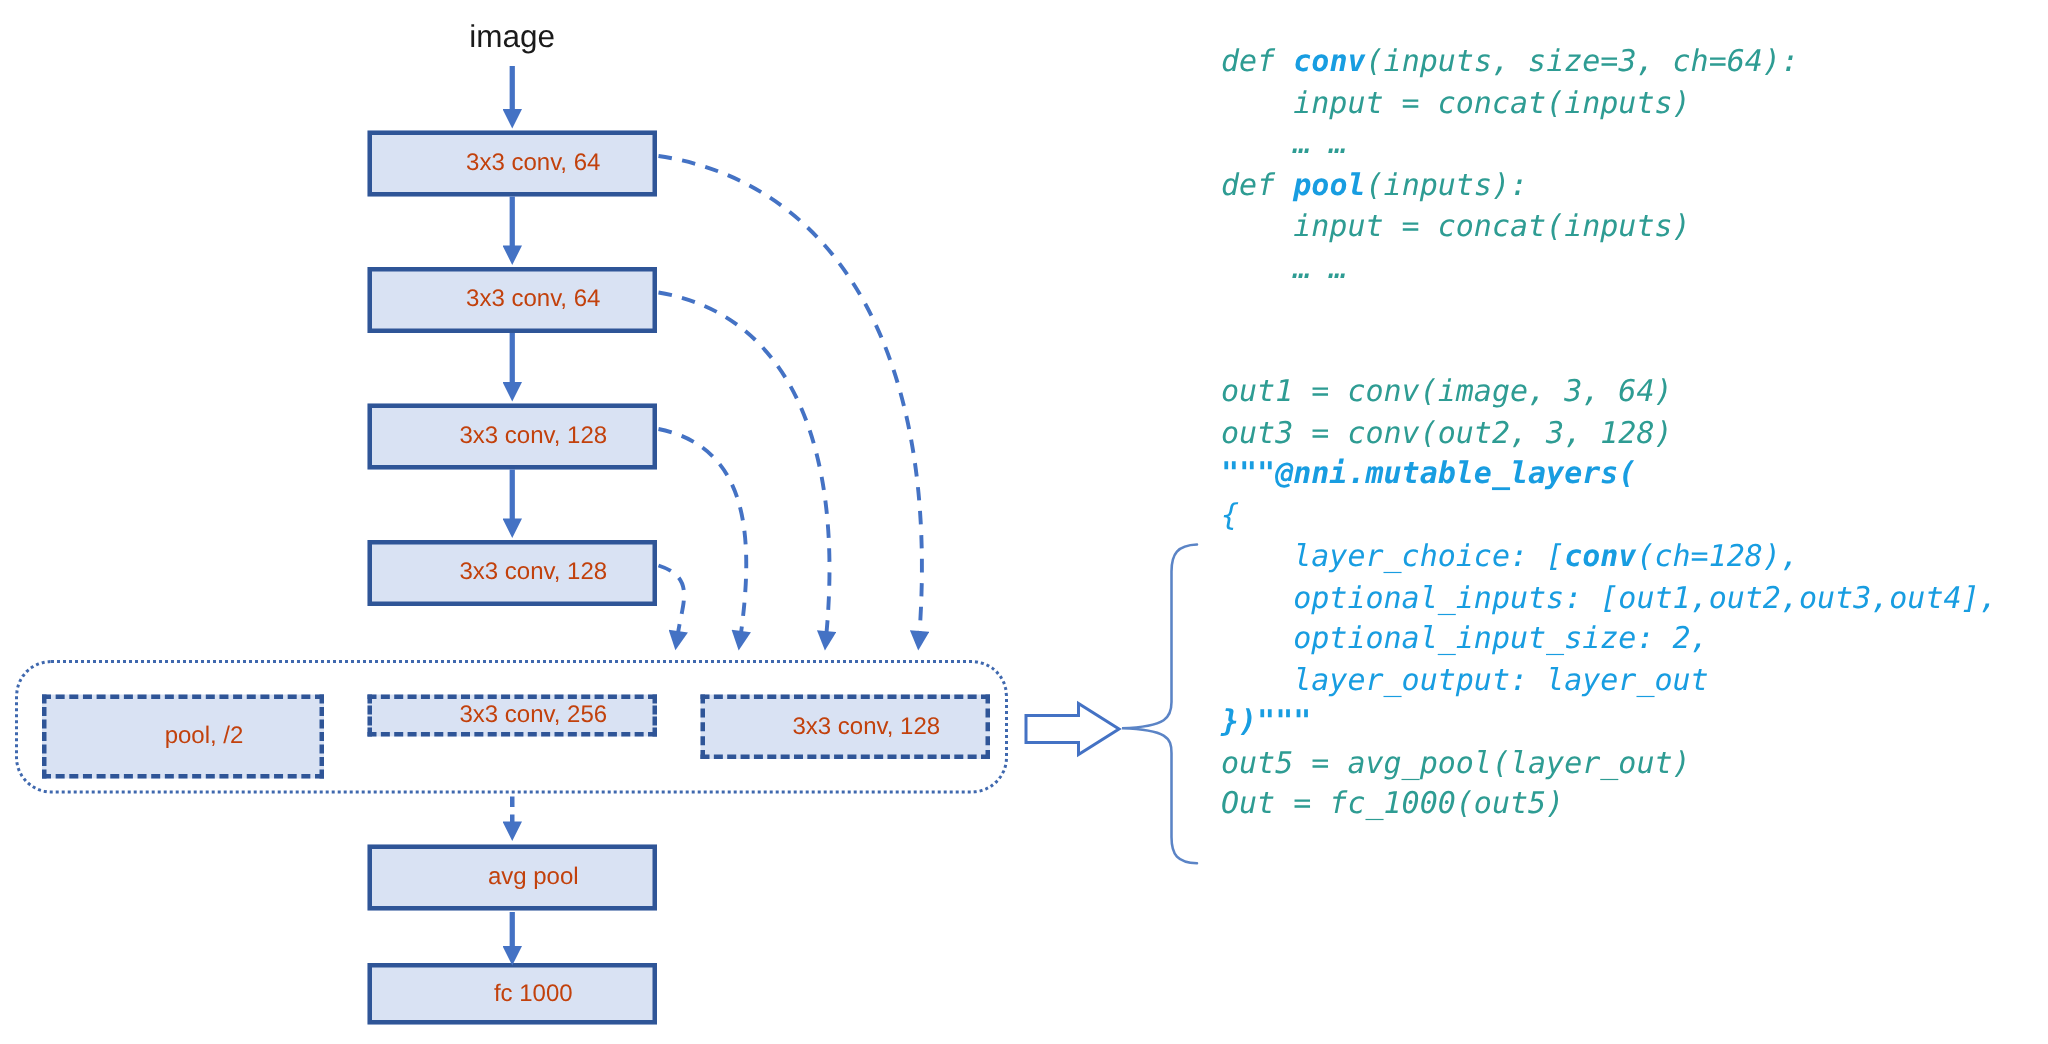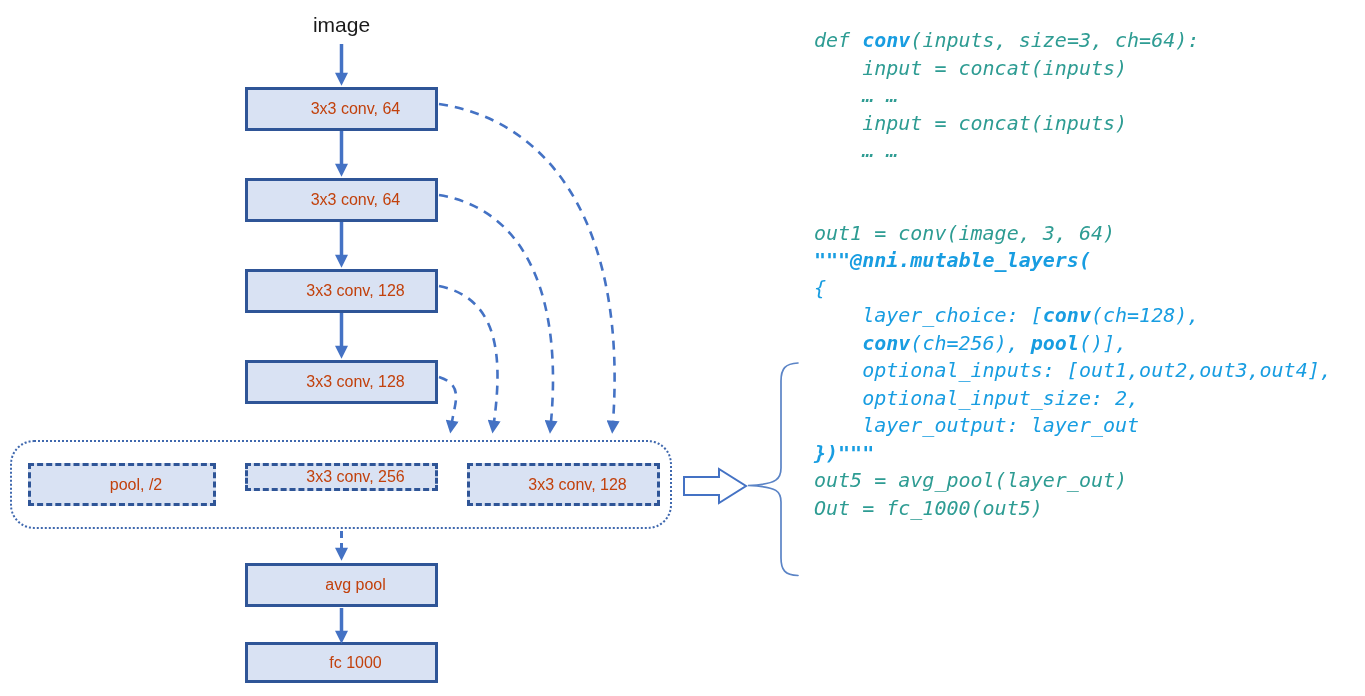--- a/index.html
+++ b/index.html
@@ -37,21 +37,21 @@
     </div>
     <div class="box" style="left:245px;top:269px;width:193px;height:44px;">
       <span>3x3 conv, 128</span>
     </div>
     <div class="box" style="left:245px;top:360px;width:193px;height:44px;">
       <span>3x3 conv, 128</span>
     </div>
 
     <div class="mutable-container" style="left:10px;top:440px;width:662px;height:89px;"></div>
 
-    <div class="box dashed" style="left:28px;top:463px;width:188px;height:43px;">
+    <div class="box dashed" style="left:28px;top:463px;width:188px;height:56px;">
       <span>pool, /2</span>
     </div>
     <div class="box dashed" style="left:245px;top:463px;width:193px;height:28px;">
       <span>3x3 conv, 256</span>
     </div>
     <div class="box dashed" style="left:467px;top:463px;width:193px;height:43px;">
       <span>3x3 conv, 128</span>
     </div>
 
     <div class="box" style="left:245px;top:563px;width:193px;height:44px;align-items:center;">
@@ -83,29 +83,30 @@
 
     <path d="M684 477 L719 477 L719 469 L746 486 L719 503 L719 495 L684 495 Z" fill="#ffffff" stroke="#4472C4" stroke-width="2" stroke-linejoin="miter"></path>
 
     <path d="M 798 363 C 785 363.5, 781 369, 781 381 L 781 468 C 781 478, 778 484.5, 748 485.5 C 778 486.5, 781 492, 781 502 L 781 558 C 781 570, 785 575, 798 575.5" fill="none" stroke="#5B84C6" stroke-width="1.7" stroke-linecap="round"></path>
   </svg>
 
   <div class="code-block">
       <div class="code-line"><span class="seg-t">def </span><span class="seg-B">conv</span><span class="seg-t">(inputs, size=3, ch=64):</span></div>
       <div class="code-line"><span class="seg-t">    input = concat(inputs)</span></div>
       <div class="code-line"><span class="seg-t">    … …</span></div>
+      <div class="code-line"><span class="seg-t">def </span><span class="seg-B">pool</span><span class="seg-t">(inputs):</span></div>
       <div class="code-line"><span class="seg-t">    input = concat(inputs)</span></div>
       <div class="code-line"><span class="seg-t">    … …</span></div>
       <div class="code-line"></div>
       <div class="code-line"></div>
       <div class="code-line"><span class="seg-t">out1 = conv(image, 3, 64)</span></div>
+      <div class="code-line"><span class="seg-t">out3 = conv(out2, 3, 128)</span></div>
       <div class="code-line"><span class="seg-B">"""@nni.mutable_layers(</span></div>
       <div class="code-line"><span class="seg-b">{</span></div>
       <div class="code-line"><span class="seg-b">    layer_choice: [</span><span class="seg-B">conv</span><span class="seg-b">(ch=128),</span></div>
-      <div class="code-line"><span class="seg-b">    </span><span class="seg-B">conv</span><span class="seg-b">(ch=256), </span><span class="seg-B">pool</span><span class="seg-b">()],</span></div>
       <div class="code-line"><span class="seg-b">    optional_inputs: [out1,out2,out3,out4],</span></div>
       <div class="code-line"><span class="seg-b">    optional_input_size: 2,</span></div>
       <div class="code-line"><span class="seg-b">    layer_output: layer_out</span></div>
       <div class="code-line"><span class="seg-B">})"""</span></div>
       <div class="code-line"><span class="seg-t">out5 = avg_pool(layer_out)</span></div>
       <div class="code-line"><span class="seg-t">Out = fc_1000(out5)</span></div>
     </div>
 
 </div>
 

